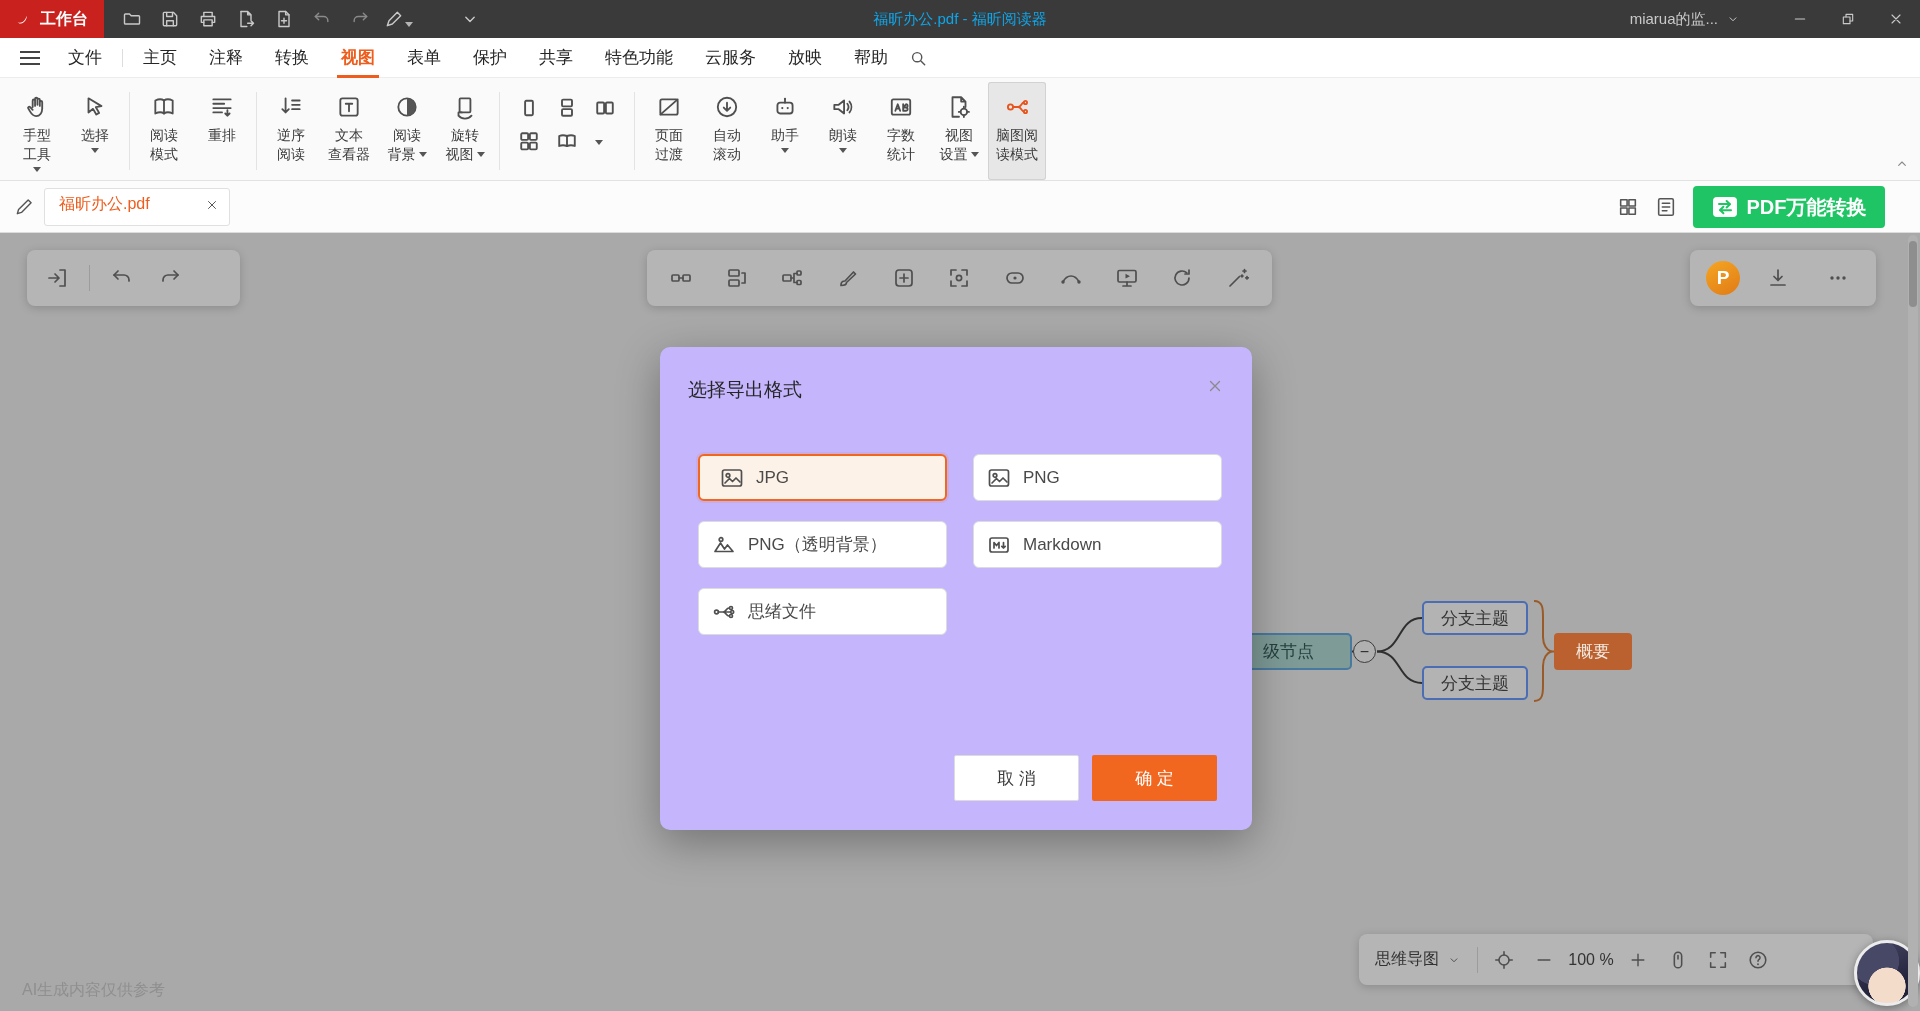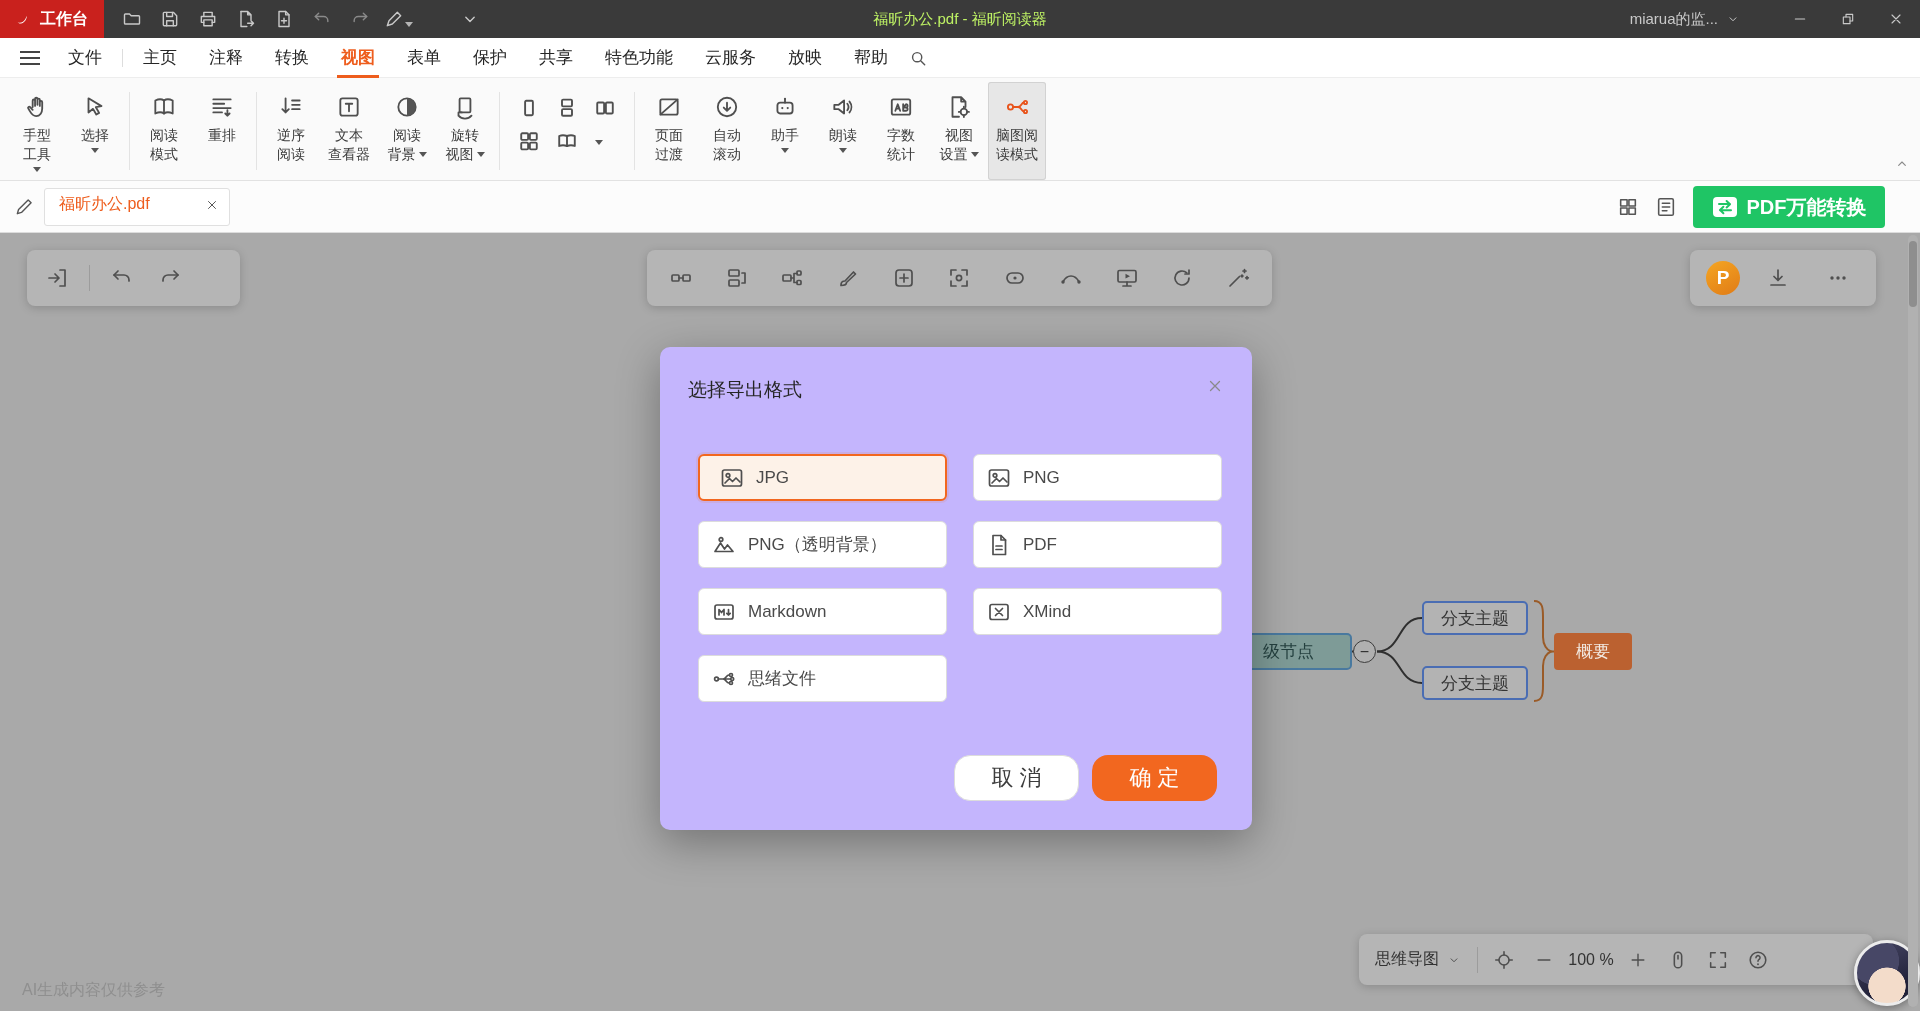--- a/index.html
+++ b/index.html
@@ -8,21 +8,21 @@
   svg{display:block}
   .si{fill:none;stroke:#4f4f4f;stroke-width:1.7;stroke-linecap:round;stroke-linejoin:round}
   .si.light{stroke:#c9c9c9}.si.dim{stroke:#8a8a8a}.si.mid{stroke:#555}
   .page{position:relative;width:1920px;height:1011px}
 
   
   .titlebar{height:38px;background:#3a3a3a;display:flex;align-items:center;position:relative}
   .logo{height:38px;background:#c9211d;display:flex;align-items:center;gap:8px;padding:0 16px 0 12px;color:#fff;font-weight:bold;font-size:16px}
   .tb-icons{display:flex;align-items:center;margin-left:10px;gap:2px}
   .tb-btn{width:36px;height:30px;display:flex;align-items:center;justify-content:center;border-radius:3px}
-  .tb-title{position:absolute;left:50%;top:0;height:38px;transform:translateX(-50%);display:flex;align-items:center;color:#bef264;font-size:15px;white-space:nowrap}
+  .tb-title{position:absolute;left:50%;top:0;height:38px;transform:translateX(-50%);display:flex;align-items:center;color:#0ea5e9;font-size:15px;white-space:nowrap}
   .tb-right{margin-left:auto;display:flex;align-items:center;height:38px}
   .account{display:flex;align-items:center;gap:8px;color:#c9c9c9;font-size:15px;margin-right:36px}
   .winbtn{width:48px;height:38px;display:flex;align-items:center;justify-content:center}
 
   
   .menubar{height:40px;background:#fff;border-bottom:1px solid #ededed;display:flex;align-items:center;font-size:17px;color:#262626;padding-left:14px}
   .hamburger{width:20px;margin:0 12px 0 6px;display:flex;flex-direction:column;gap:4px}
   .hamburger i{height:2px;background:#444;display:block}
   .menu-item{padding:0 16px;height:40px;display:flex;align-items:center;position:relative}
   .menu-item.active{color:#ee5d1d;font-weight:bold}
@@ -84,21 +84,21 @@
   .vscroll .thumb{position:absolute;top:6px;left:1px;width:8px;height:66px;background:#8e8e8e;border-radius:4px}
 
   
   .modal{position:absolute;left:660px;top:114px;width:592px;height:483px;background:#c4b5fd;border-radius:10px;box-shadow:0 12px 44px rgba(0,0,0,.32);z-index:20}
   .modal-title{position:absolute;left:28px;top:30px;font-size:19px;color:#262626}
   .modal-close{position:absolute;right:22px;top:24px;width:30px;height:30px;display:flex;align-items:center;justify-content:center}
   .fmt-grid{position:absolute;left:38px;top:107px;width:524px;display:grid;grid-template-columns:249px 249px;column-gap:26px;row-gap:20px}
   .fmt{height:47px;border:1px solid #dcdcdc;border-radius:6px;display:flex;align-items:center;gap:12px;padding-left:13px;font-size:17px;color:#4a4a4a;background:#fff}
   .fmt.selected{border:2px solid #f2671f;background:#fdf2e8;padding-left:20px;box-shadow:0 0 0 2px rgba(242,103,31,.12)}
   .modal-footer{position:absolute;left:0;top:408px;width:100%;display:flex;justify-content:flex-end;gap:13px;padding-right:35px}
-  .btn{width:125px;height:46px;border-radius:16px;font-size:22px;display:flex;align-items:center;justify-content:center;font-family:inherit}
+  .btn{width:125px;height:46px;border-radius:2px;font-size:17px;display:flex;align-items:center;justify-content:center;font-family:inherit}
   .btn-cancel{background:#fff;border:1px solid #dcdcdc;color:#3c3c3c}
   .btn-ok{background:#f2671f;border:none;color:#fff}
 </style>
 </head>
 <body>
 
 <div class="page">
 
   <div class="titlebar">
     <div class="logo">
@@ -690,40 +690,25 @@
         </div>
         <div class="fmt">
           <svg class="si" width="24" height="24" viewBox="0 0 24 24">
               <circle cx="9" cy="6.5" r="1.8"></circle>
               <path d="M3 18.5l5.5-8.5 4 6 3-4 5.5 6.5z"></path>
             </svg>
           <span>PNG（透明背景）</span>
         </div>
         <div class="fmt">
           <svg class="si" width="24" height="24" viewBox="0 0 24 24">
-              <path d="M6 2.5h8l4.5 4.5V21.5H6z"></path>
-              <path d="M14 2.5V7h4.5"></path>
-              <path d="M9 13h6M9 16.5h6"></path>
-            </svg>
-          <span>PDF</span>
-        </div>
-        <div class="fmt">
-          <svg class="si" width="24" height="24" viewBox="0 0 24 24">
               <rect x="3" y="5" width="18" height="14" rx="2"></rect>
               <path d="M7 15V9.5l2.5 3 2.5-3V15"></path>
               <path d="M16.5 9.5V15M14.8 13.3l1.7 1.7 1.7-1.7"></path>
             </svg>
           <span>Markdown</span>
-        </div>
-        <div class="fmt">
-          <svg class="si" width="24" height="24" viewBox="0 0 24 24">
-              <rect x="3" y="4.5" width="18" height="15" rx="2"></rect>
-              <path d="M8.5 8.5l7 7M15.5 8.5l-7 7"></path>
-            </svg>
-          <span>XMind</span>
         </div>
         <div class="fmt">
           <svg class="si" width="24" height="24" viewBox="0 0 24 24">
               <circle cx="4.5" cy="12" r="1.9"></circle>
               <path d="M6.4 12H11M11 12c3.2 0 3-4 6-4M11 12c3.2 0 3 4 6 4M11 12h7.5"></path>
               <circle cx="19" cy="8" r="1.5"></circle>
               <circle cx="19" cy="16" r="1.5"></circle>
               <circle cx="20.2" cy="12" r="1.5"></circle>
             </svg>
           <span>思绪文件</span>

